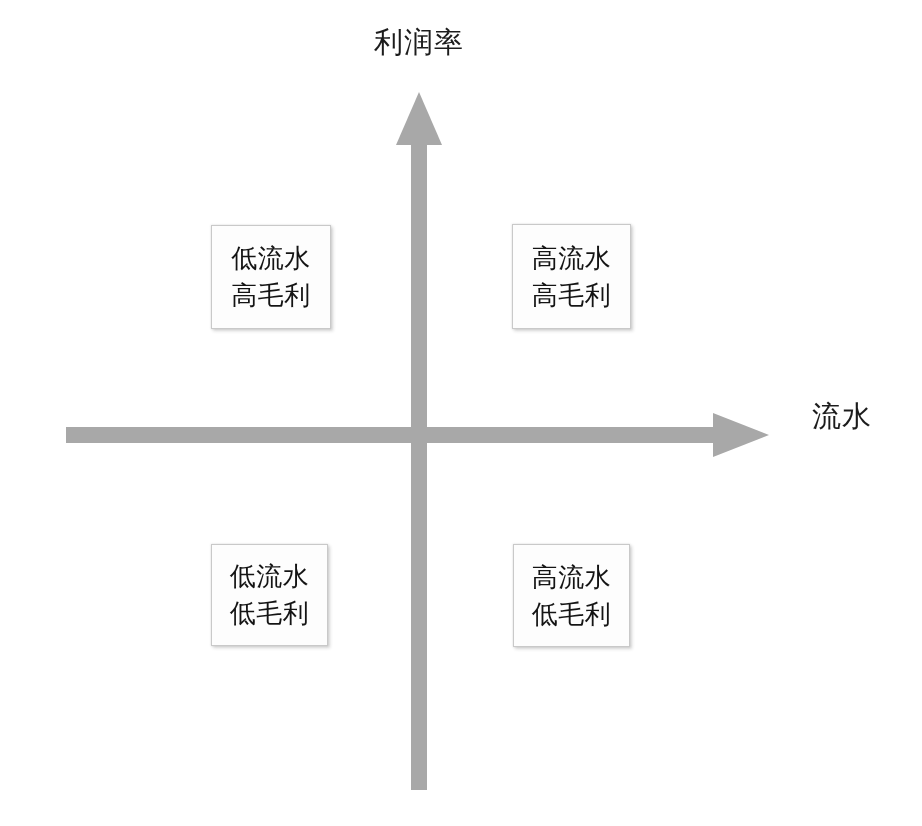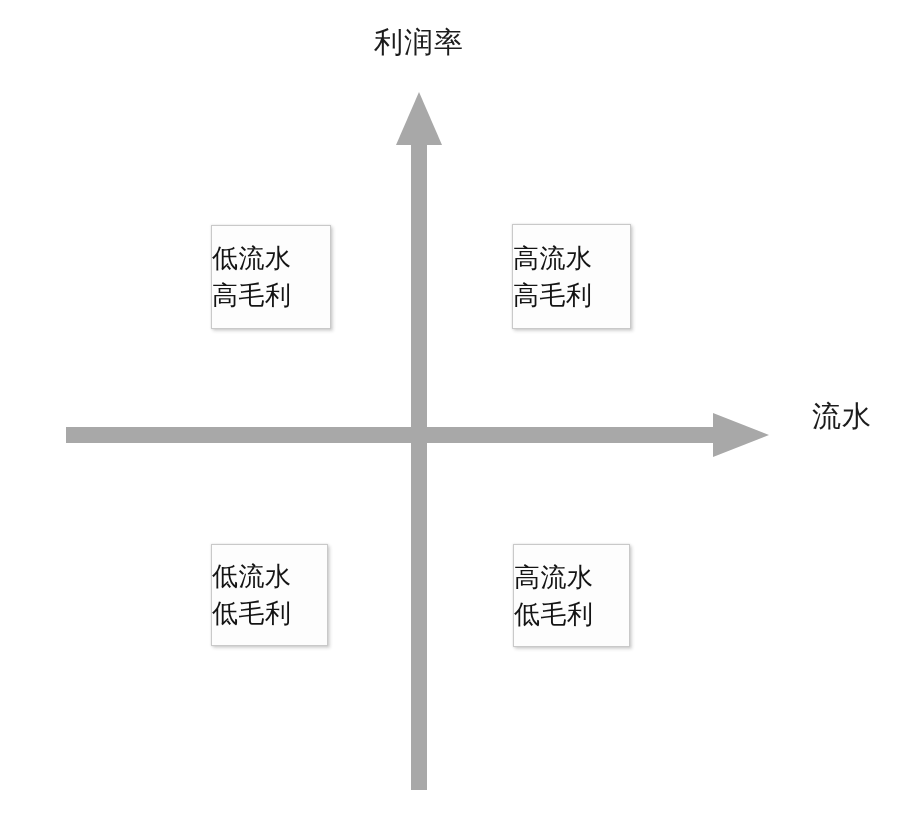--- a/index.html
+++ b/index.html
@@ -52,21 +52,21 @@
 
   
   .quad-box {
     position: absolute;
     background: #fdfdfd;
     border: 1px solid #c9c9c9;
     box-shadow: 2px 2px 3px rgba(120,120,120,0.30),
                 0 0 2px rgba(160,160,160,0.35);
     display: flex;
     flex-direction: column;
-    align-items: flex-start;
+    align-items: center;
     justify-content: center;
     box-sizing: border-box;
   }
   .quad-line {
     font-size: 26px;
     line-height: 1.42;
     color: #141414;
     letter-spacing: 0.5px;
     white-space: nowrap;
   }

